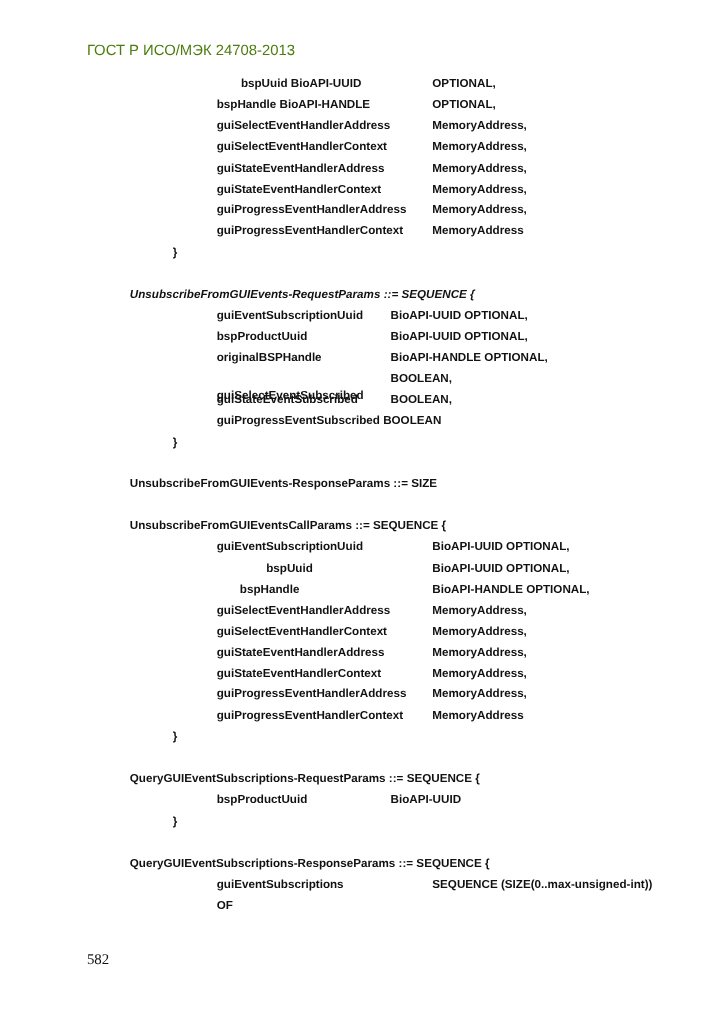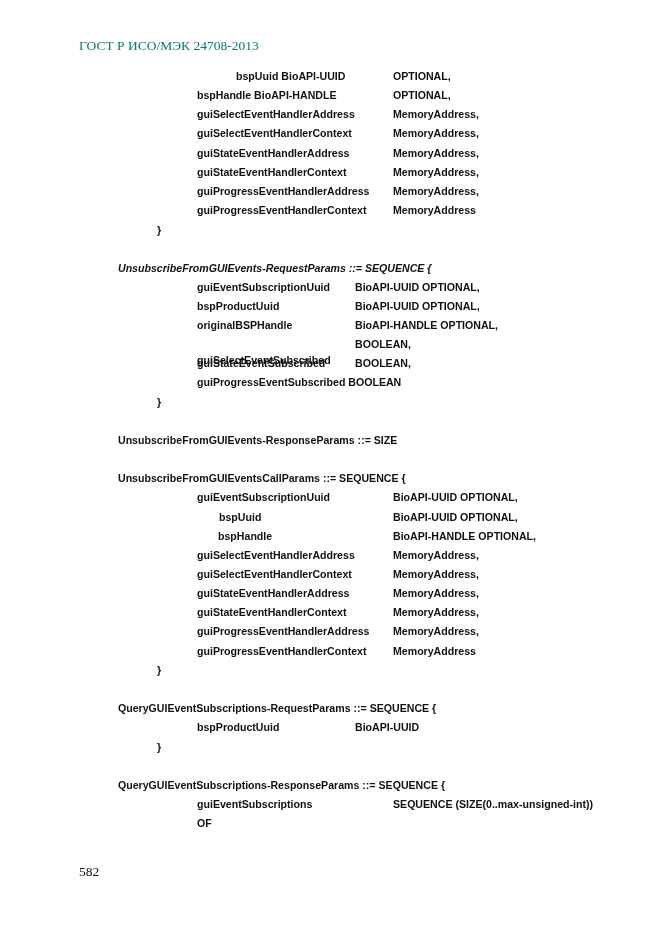--- a/index.html
+++ b/index.html
@@ -1,26 +1,26 @@
 <!DOCTYPE html>
 <html><head>
   <meta charset="utf-8">
   <style>
     html, body { margin: 0; padding: 0; background: #ffffff; }
     body { width: 662px; height: 935px; position: relative; overflow: hidden; color: #111; }
-    .header { position: absolute; left: 79px; top: 38px; font-family: Liberation Serif, serif; font-size: 13.5px; color: #0f766e; }
+    .header { position: absolute; left: 79px; top: 38px; font-family: Liberation Sans, sans-serif; font-size: 13.5px; color: #4d7c0f; }
     .pagenum { position: absolute; left: 79px; top: 864px; font-family: "Liberation Serif", serif; font-size: 13.5px; color: #111; }
     .line { position: absolute; font-family: "Liberation Sans", sans-serif; font-weight: bold; font-size: 10.6px; color: #111; white-space: pre; line-height: 14px; }
   </style>
 </head>
 <body>
 
 <div class="header">ГОСТ Р ИСО/МЭК 24708-2013</div>
 <div id="code">
-    <div class="line" style="left: 208px; top: 69px; padding-left: 28px;">bspUuid BioAPI-UUID</div>
+    <div class="line" style="left: 191px; top: 69px; padding-left: 28px;">bspUuid BioAPI-UUID</div>
     <div class="line" style="left: 393px; top: 69px;">OPTIONAL,</div>
     <div class="line" style="left: 197px; top: 88px;">bspHandle BioAPI-HANDLE</div>
     <div class="line" style="left: 393px; top: 88px;">OPTIONAL,</div>
     <div class="line" style="left: 197px; top: 107px;">guiSelectEventHandlerAddress</div>
     <div class="line" style="left: 393px; top: 107px;">MemoryAddress,</div>
     <div class="line" style="left: 197px; top: 126px;">guiSelectEventHandlerContext</div>
     <div class="line" style="left: 393px; top: 126px;">MemoryAddress,</div>
     <div class="line" style="left: 197px; top: 146px;">guiStateEventHandlerAddress</div>
     <div class="line" style="left: 393px; top: 146px;">MemoryAddress,</div>
     <div class="line" style="left: 197px; top: 165px;">guiStateEventHandlerContext</div>
@@ -40,21 +40,21 @@
     <div class="line" style="left: 197px; top: 353px;">guiSelectEventSubscribed</div>
     <div class="line" style="left: 355px; top: 337px;">BOOLEAN,</div>
     <div class="line" style="left: 197px; top: 356px;">guiStateEventSubscribed</div>
     <div class="line" style="left: 355px; top: 356px;">BOOLEAN,</div>
     <div class="line" style="left: 197px; top: 375px; text-align: center;">guiProgressEventSubscribed BOOLEAN</div>
     <div class="line" style="left: 157px; top: 395px;">}</div>
     <div class="line" style="left: 118px; top: 433px;">UnsubscribeFromGUIEvents-ResponseParams ::= SIZE</div>
     <div class="line" style="left: 118px; top: 471px;">UnsubscribeFromGUIEventsCallParams ::= SEQUENCE {</div>
     <div class="line" style="left: 197px; top: 490px;">guiEventSubscriptionUuid</div>
     <div class="line" style="left: 393px; top: 490px;">BioAPI-UUID OPTIONAL,</div>
-    <div class="line" style="left: 182px; top: 510px; padding-left: 37px;">bspUuid</div>
+    <div class="line" style="left: 205px; top: 510px; padding-left: 37px;">bspUuid</div>
     <div class="line" style="left: 393px; top: 510px;">BioAPI-UUID OPTIONAL,</div>
     <div class="line" style="left: 197px; top: 529px; margin-left: 21px;">bspHandle</div>
     <div class="line" style="left: 393px; top: 529px;">BioAPI-HANDLE OPTIONAL,</div>
     <div class="line" style="left: 197px; top: 548px;">guiSelectEventHandlerAddress</div>
     <div class="line" style="left: 393px; top: 548px;">MemoryAddress,</div>
     <div class="line" style="left: 197px; top: 567px;">guiSelectEventHandlerContext</div>
     <div class="line" style="left: 393px; top: 567px;">MemoryAddress,</div>
     <div class="line" style="left: 197px; top: 586px;">guiStateEventHandlerAddress</div>
     <div class="line" style="left: 393px; top: 586px;">MemoryAddress,</div>
     <div class="line" style="left: 197px; top: 605px;">guiStateEventHandlerContext</div>

